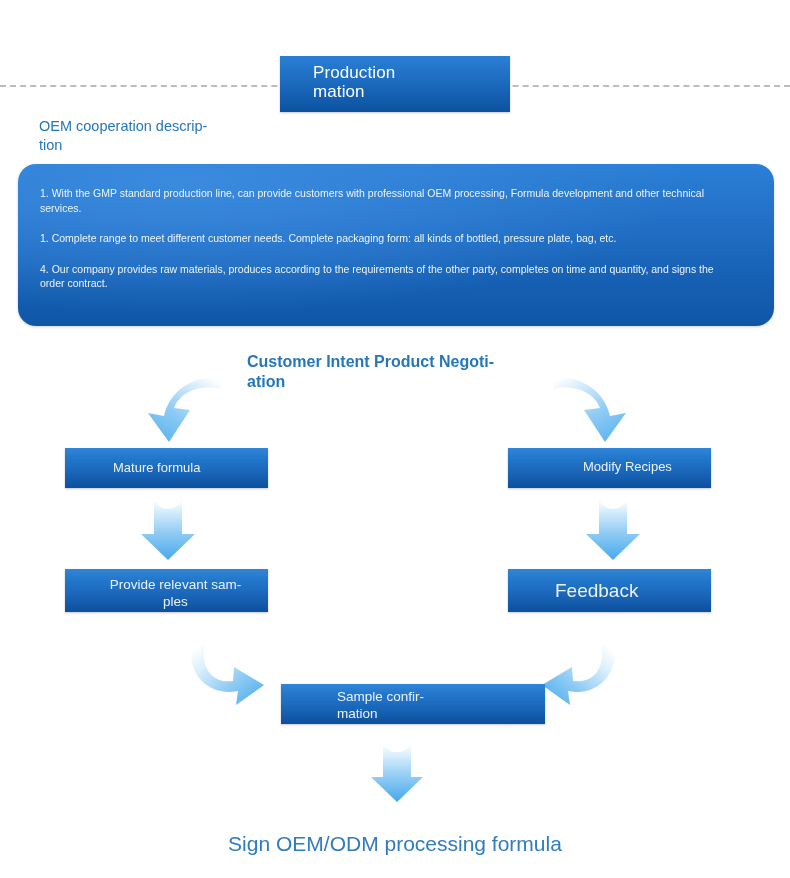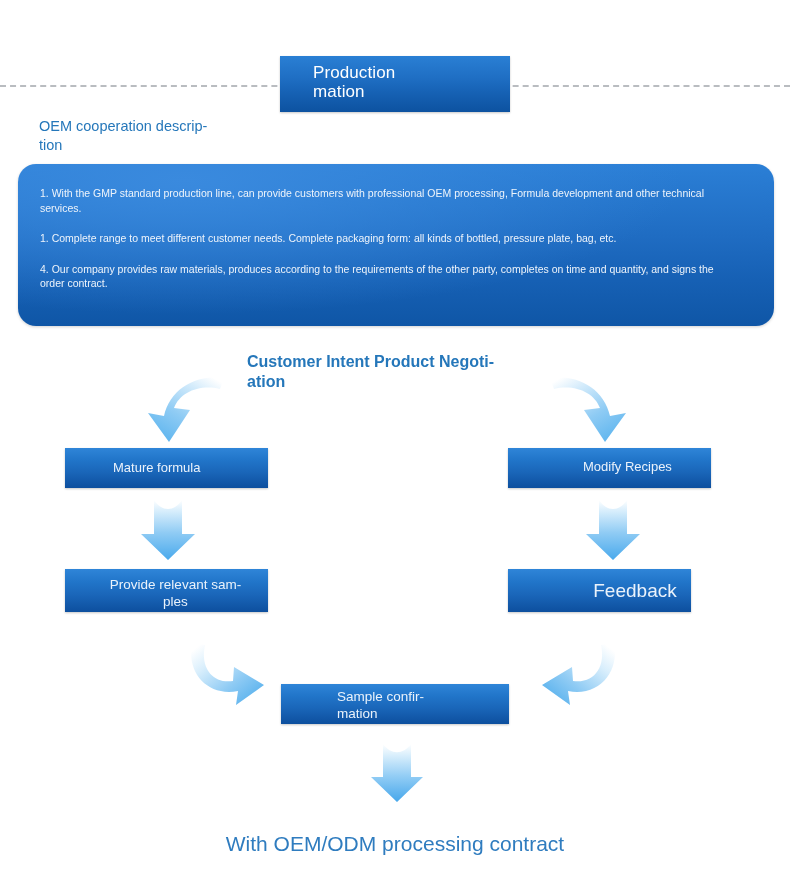--- a/index.html
+++ b/index.html
@@ -91,24 +91,24 @@
 
   #box-mature       { left: 65px;  top: 448px; width: 203px; height: 40px; }
   #box-mature .lbl  { left: 48px;  top: 12px;  font-size: 13px; line-height: 16px; }
 
   #box-modify       { left: 508px; top: 448px; width: 203px; height: 40px; }
   #box-modify .lbl  { left: 37px;  top: 11px;  font-size: 13px; line-height: 16px; margin-left: 38px; }
 
   #box-samples      { left: 65px;  top: 569px; width: 203px; height: 43px; }
   #box-samples .lbl { left: 23px;  top: 7px;   width: 175px; font-size: 13.5px; line-height: 17px; text-align: center; }
 
-  #box-feedback        { left: 508px; top: 569px; width: 183px; height: 43px; text-align: center; }
+  #box-feedback        { left: 508px; top: 569px; width: 203px; height: 43px; }
   #box-feedback .lbl   { left: 47px;  top: 7px;   width: 160px; font-size: 19px; line-height: 29px; }
 
-  #box-sample-conf      { left: 281px; top: 684px; width: 228px; height: 40px; }
+  #box-sample-conf      { left: 281px; top: 684px; width: 264px; height: 40px; }
   #box-sample-conf .lbl { left: 56px;  top: 4px;   width: 130px; font-size: 13.5px; line-height: 17px; }
 
   
   #final-text {
     position: absolute;
     left: 0; top: 830px; width: 790px;
     text-align: center;
     color: #2f7cbf;
     font-size: 21px;
     line-height: 28px;
@@ -261,13 +261,13 @@
         <stop offset="0%" stop-color="#ffffff"></stop>
         <stop offset="18%" stop-color="#dcf0fc"></stop>
         <stop offset="55%" stop-color="#93cdf5"></stop>
         <stop offset="100%" stop-color="#46a7eb"></stop>
       </linearGradient>
     </defs>
     <path d="M15 2 C 23 13, 35 13, 43 2 L 43 35 L 55 35 L 29 60 L 3 35 L 15 35 Z" fill="url(#gDF)"></path>
   </svg>
 </div>
 
-<div id="final-text">With OEM/ODM processing contract</div>
+<div id="final-text">Sign OEM/ODM processing formula</div>
 
 </body></html>

